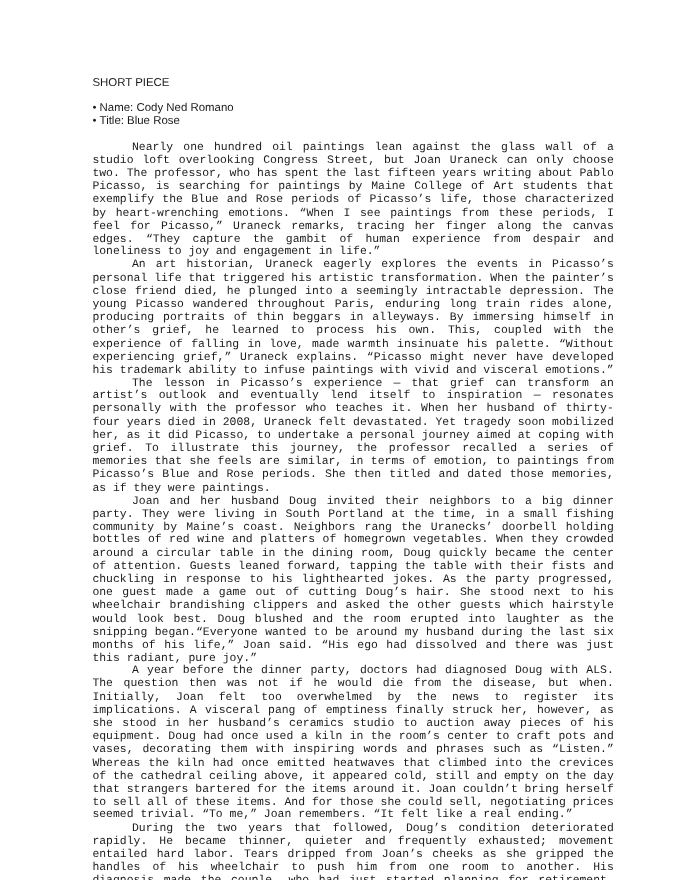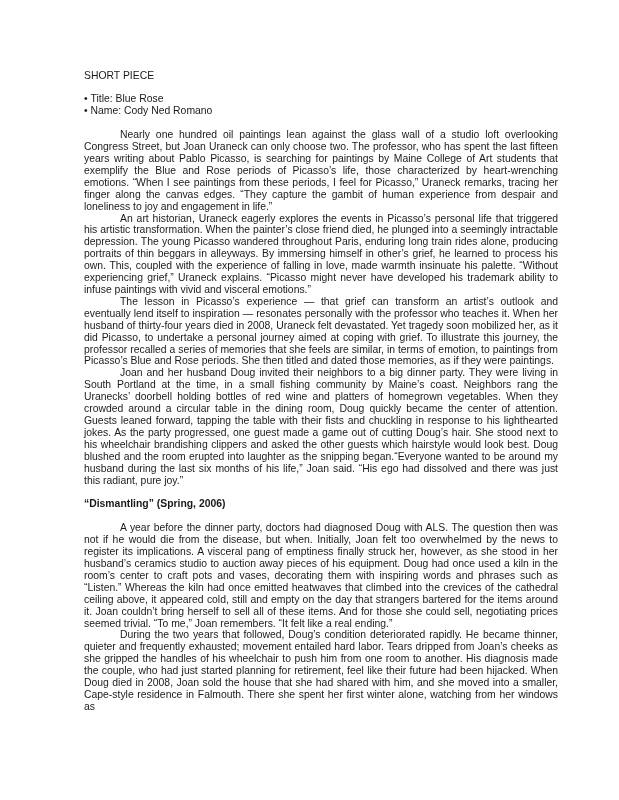--- a/index.html
+++ b/index.html
@@ -43,41 +43,40 @@
     text-align: justify;
     text-indent: 36px;
     hyphens: none;
   }
   h2.section {
     font-size: 10.4px;
     font-weight: bold;
     margin: 12px 0 12px 0;
     line-height: 11.9px;
   }
-  .section-group { margin: 0; }
+  .section-group { margin: 0; font-family: Liberation Mono, monospace; }
 </style>
 </head>
 <body>
 
 <div class="page">
   <div class="label">SHORT PIECE</div>
 
   <ul class="meta">
+    <li>Name: Cody Ned Romano</li>
     <li>Title: Blue Rose</li>
-    <li>Name: Cody Ned Romano</li>
   </ul>
 
   <div class="section-group">
     <p class="body">Nearly one hundred oil paintings lean against the glass wall of a studio loft overlooking Congress Street, but Joan Uraneck can only choose two. The professor, who has spent the last fifteen years writing about Pablo Picasso, is searching for paintings by Maine College of Art students that exemplify the Blue and Rose periods of Picasso’s life, those characterized by heart-wrenching emotions. “When I see paintings from these periods, I feel for Picasso,” Uraneck remarks, tracing her finger along the canvas edges. “They capture the gambit of human experience from despair and loneliness to joy and engagement in life.”</p>
     <p class="body">An art historian, Uraneck eagerly explores the events in Picasso’s personal life that triggered his artistic transformation. When the painter’s close friend died, he plunged into a seemingly intractable depression. The young Picasso wandered throughout Paris, enduring long train rides alone, producing portraits of thin beggars in alleyways. By immersing himself in other’s grief, he learned to process his own. This, coupled with the experience of falling in love, made warmth insinuate his palette. “Without experiencing grief,” Uraneck explains. “Picasso might never have developed his trademark ability to infuse paintings with vivid and visceral emotions.”</p>
     <p class="body">The lesson in Picasso’s experience — that grief can transform an artist’s outlook and eventually lend itself to inspiration — resonates personally with the professor who teaches it. When her husband of thirty-four years died in 2008, Uraneck felt devastated. Yet tragedy soon mobilized her, as it did Picasso, to undertake a personal journey aimed at coping with grief. To illustrate this journey, the professor recalled a series of memories that she feels are similar, in terms of emotion, to paintings from Picasso’s Blue and Rose periods. She then titled and dated those memories, as if they were paintings.</p>
   </div>
 
   <div class="section-group">
     <p class="body">Joan and her husband Doug invited their neighbors to a big dinner party. They were living in South Portland at the time, in a small fishing community by Maine’s coast. Neighbors rang the Uranecks’ doorbell holding bottles of red wine and platters of homegrown vegetables. When they crowded around a circular table in the dining room, Doug quickly became the center of attention. Guests leaned forward, tapping the table with their fists and chuckling in response to his lighthearted jokes. As the party progressed, one guest made a game out of cutting Doug’s hair. She stood next to his wheelchair brandishing clippers and asked the other guests which hairstyle would look best. Doug blushed and the room erupted into laughter as the snipping began.“Everyone wanted to be around my husband during the last six months of his life,” Joan said. “His ego had dissolved and there was just this radiant, pure joy.”</p>
   </div>
 
   <div class="section-group">
-    <h2 class="section">“Dismantling” (Spring, 2006)</h2>
     <p class="body">A year before the dinner party, doctors had diagnosed Doug with ALS. The question then was not if he would die from the disease, but when. Initially, Joan felt too overwhelmed by the news to register its implications. A visceral pang of emptiness finally struck her, however, as she stood in her husband’s ceramics studio to auction away pieces of his equipment. Doug had once used a kiln in the room’s center to craft pots and vases, decorating them with inspiring words and phrases such as “Listen.” Whereas the kiln had once emitted heatwaves that climbed into the crevices of the cathedral ceiling above, it appeared cold, still and empty on the day that strangers bartered for the items around it. Joan couldn’t bring herself to sell all of these items. And for those she could sell, negotiating prices seemed trivial. “To me,” Joan remembers. “It felt like a real ending.”</p>
     <p class="body">During the two years that followed, Doug’s condition deteriorated rapidly. He became thinner, quieter and frequently exhausted; movement entailed hard labor. Tears dripped from Joan’s cheeks as she gripped the handles of his wheelchair to push him from one room to another. His diagnosis made the couple, who had just started planning for retirement, feel like their future had been hijacked. When Doug died in 2008, Joan sold the house that she had shared with him, and she moved into a smaller, Cape-style residence in Falmouth. There she spent her first winter alone, watching from her windows as</p>
   </div>
 </div>
 
 </body></html>

